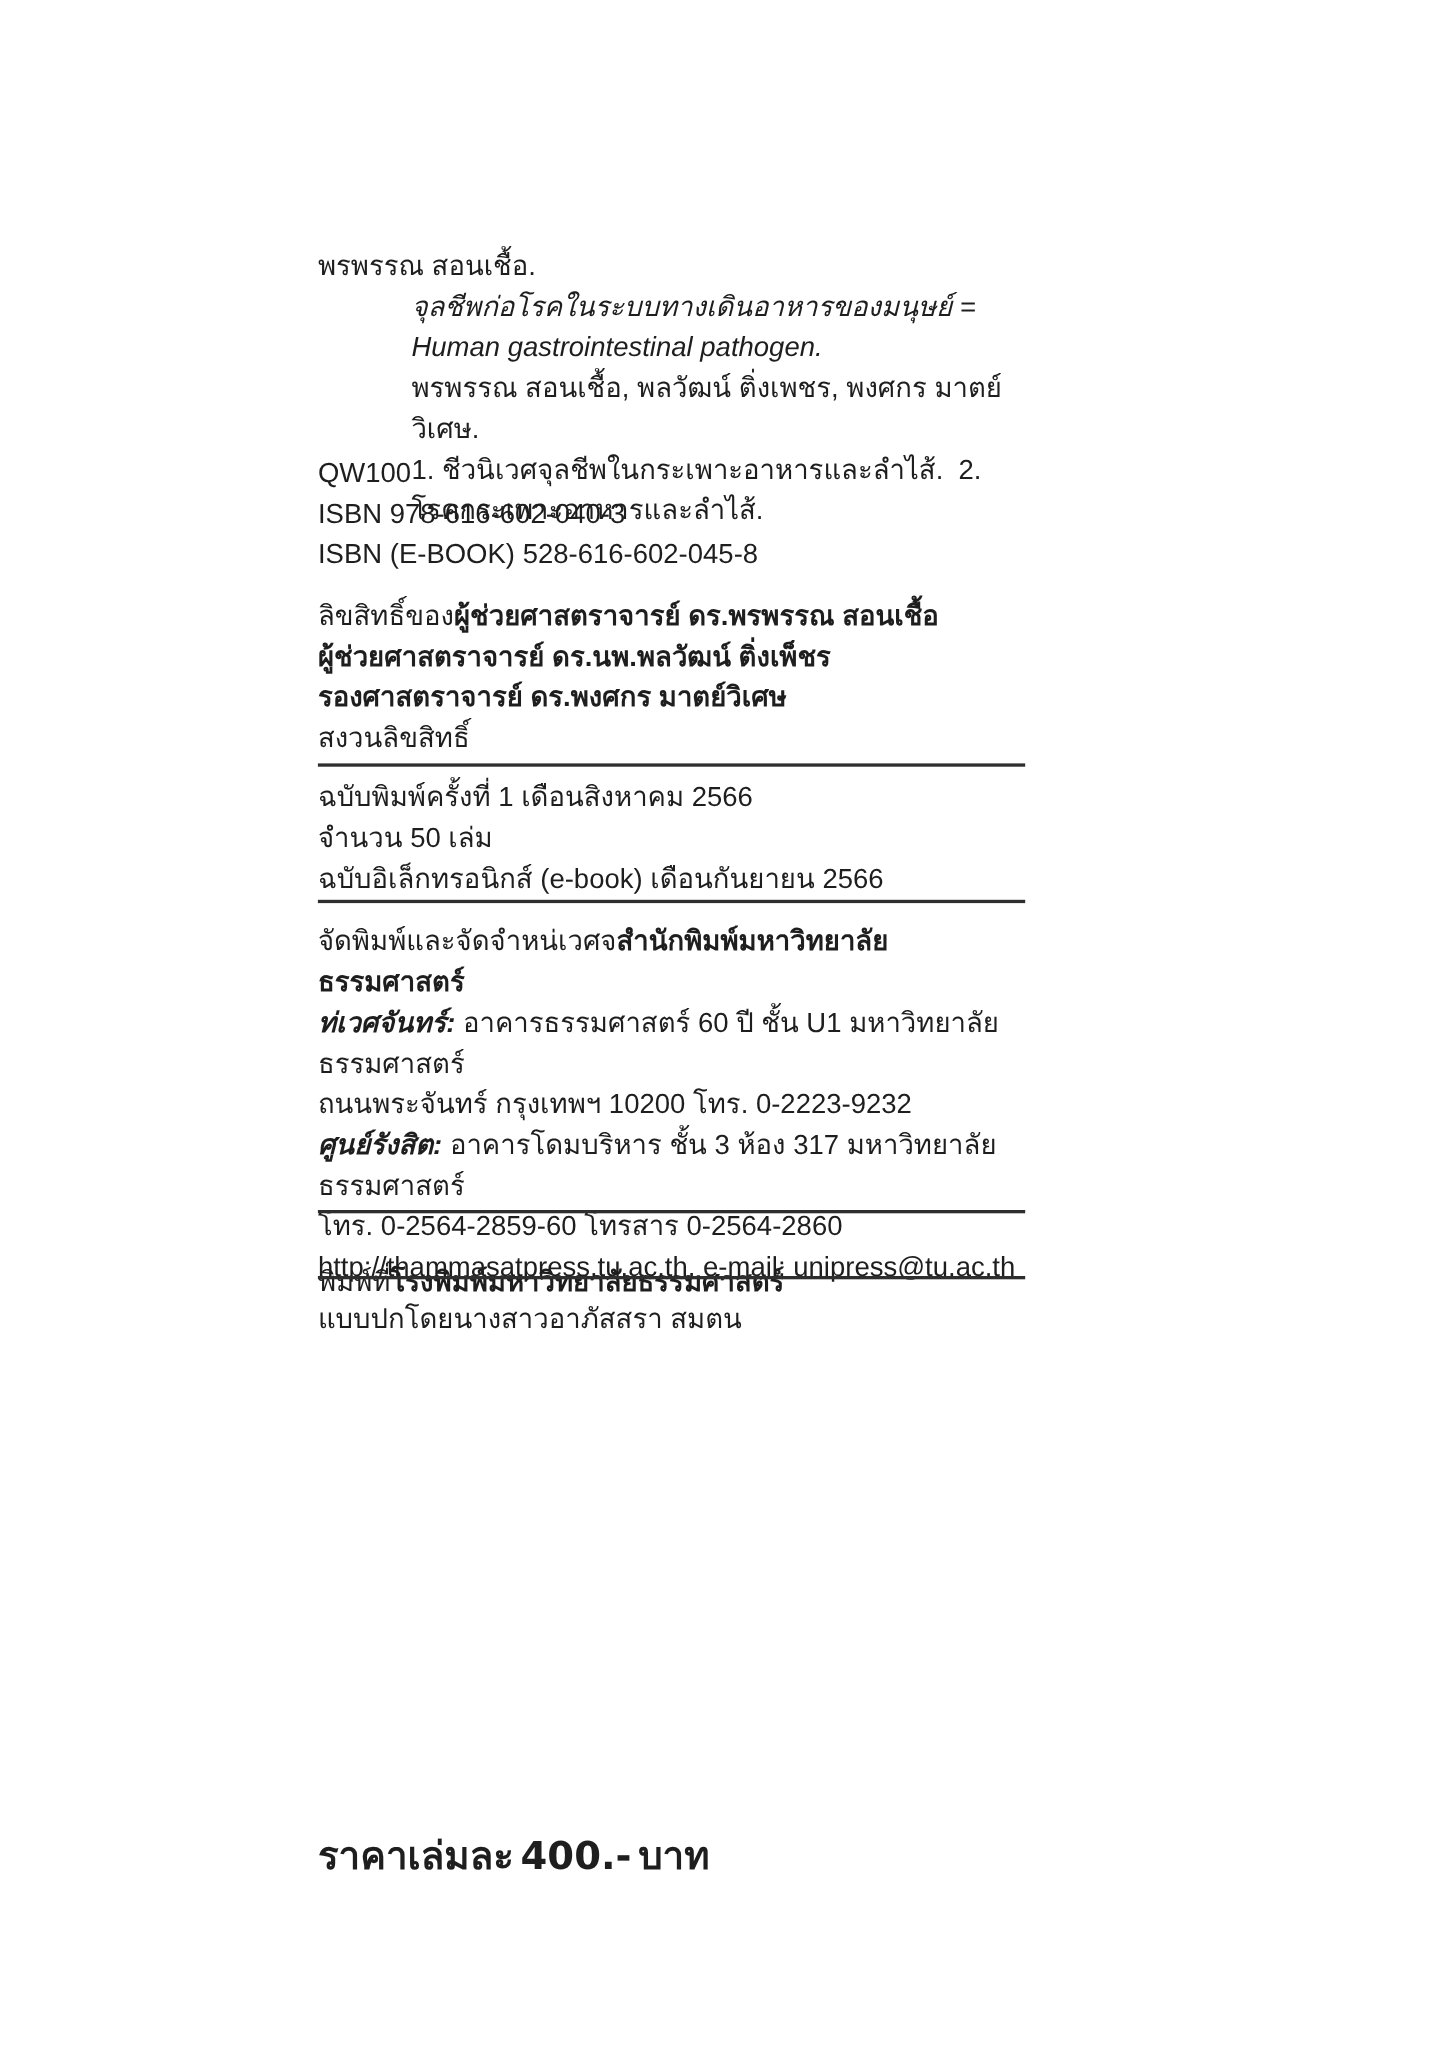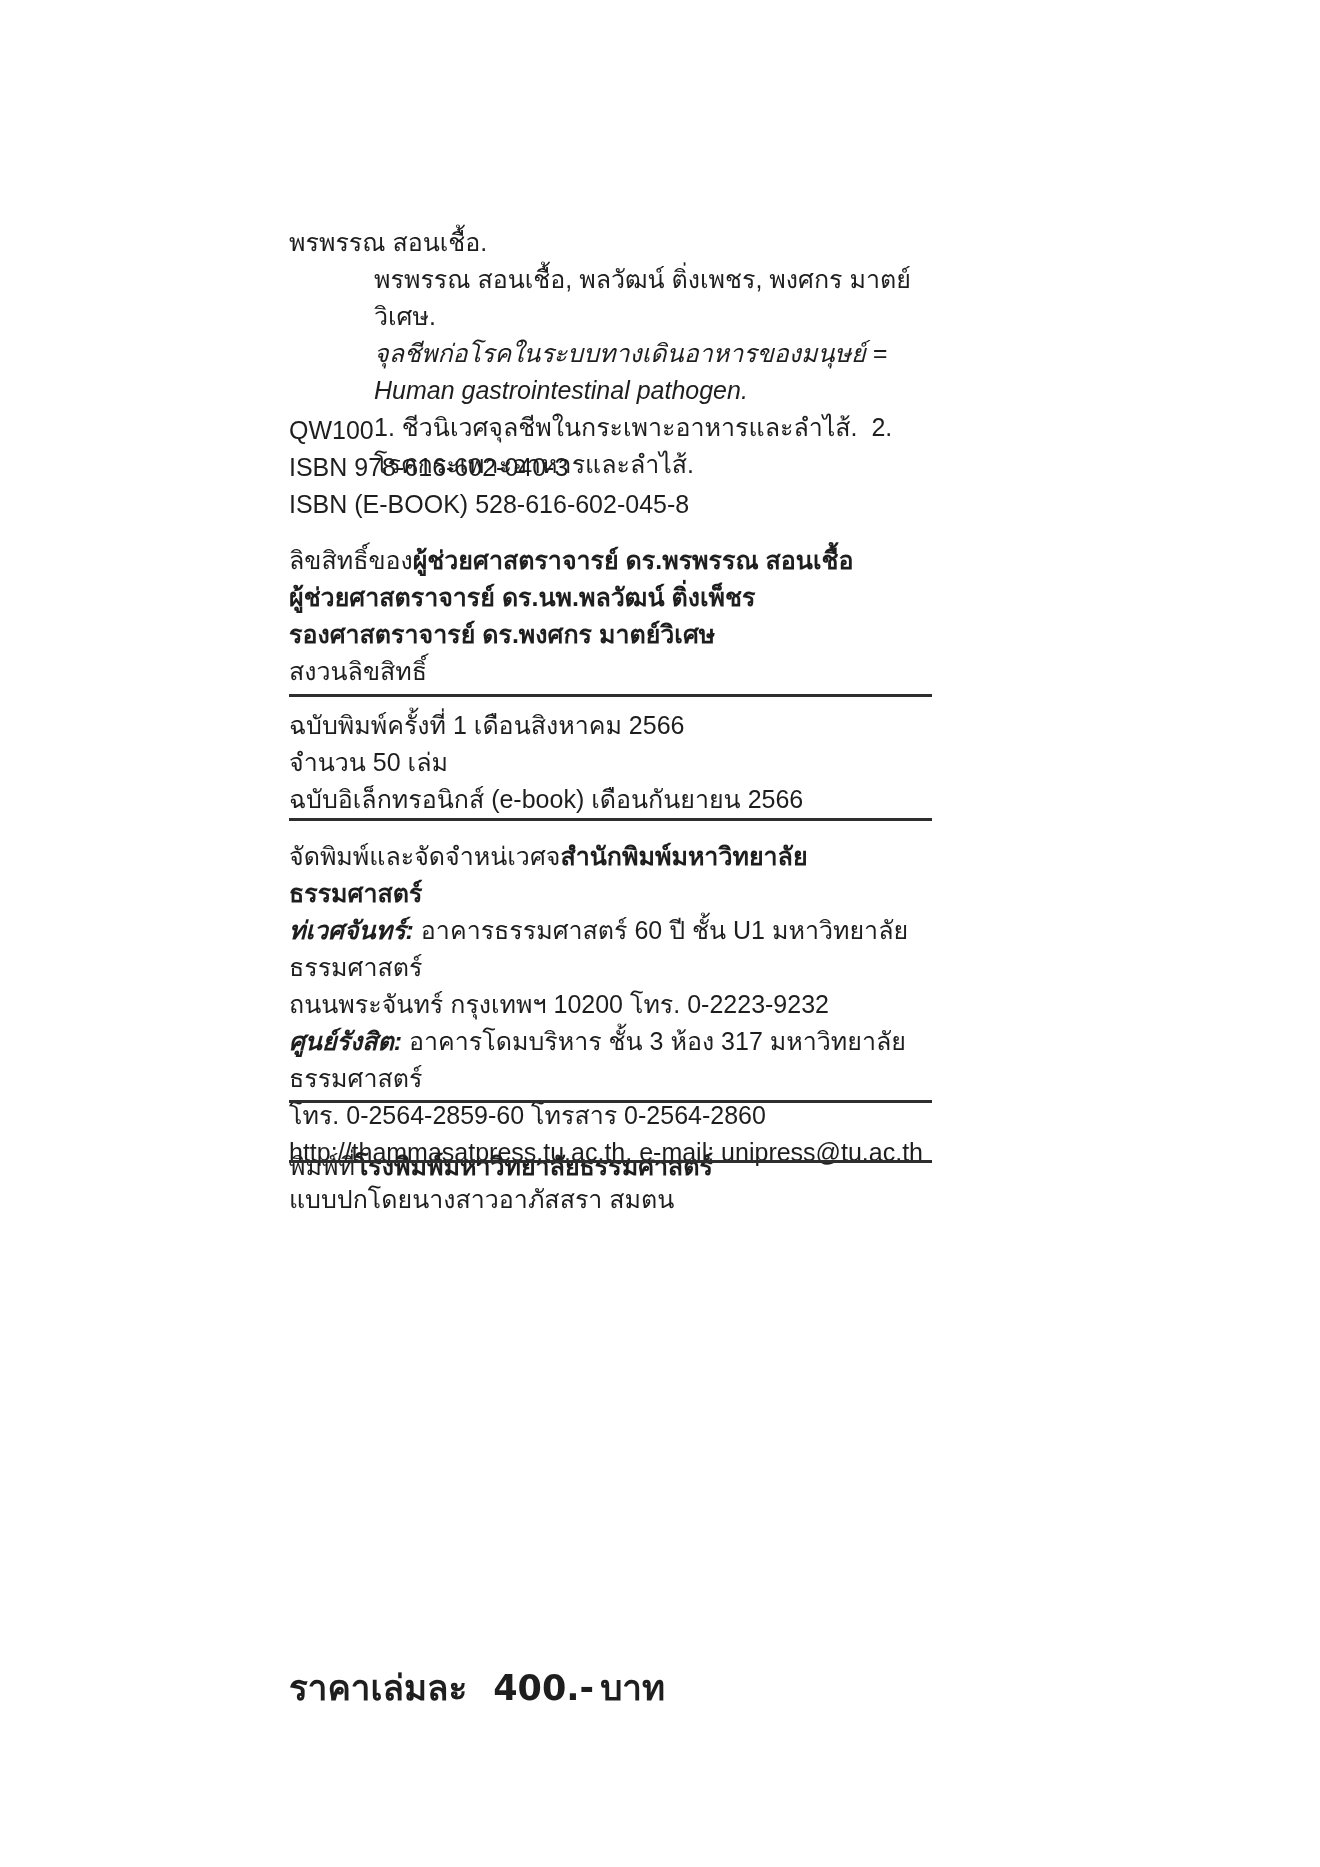--- a/index.html
+++ b/index.html
@@ -44,32 +44,31 @@
   .price{
     top:1664px;
     font-size:35px;
     line-height:48px;
     font-weight:700;
   }
   .price .amount{
     font-family:"DejaVu Sans",sans-serif;
     font-weight:700;
     padding:0 6px;
-    margin-left:20px;
   }
 </style>
 </head>
 <body>
 
 <div class="page">
 
   <div class="block cataloging">
     <div class="line">พรพรรณ สอนเชื้อ.</div>
+    <div class="line indented italic">จุลชีพก่อโรคในระบบทางเดินอาหารของมนุษย์ = Human gastrointestinal pathogen.</div>
     <div class="line indented">พรพรรณ สอนเชื้อ, พลวัฒน์ ติ่งเพชร, พงศกร มาตย์วิเศษ.</div>
-    <div class="line indented italic">จุลชีพก่อโรคในระบบทางเดินอาหารของมนุษย์ = Human gastrointestinal pathogen.</div>
     <div class="line indented">1. ชีวนิเวศจุลชีพในกระเพาะอาหารและลำไส้.  2. โรคกระเพาะอาหารและลำไส้.</div>
   </div>
 
   <div class="block codes">
     <div class="line">QW100</div>
     <div class="line">ISBN 978-616-602-040-3</div>
     <div class="line">ISBN (E-BOOK) 528-616-602-045-8</div>
   </div>
 
   <div class="block copyright">

